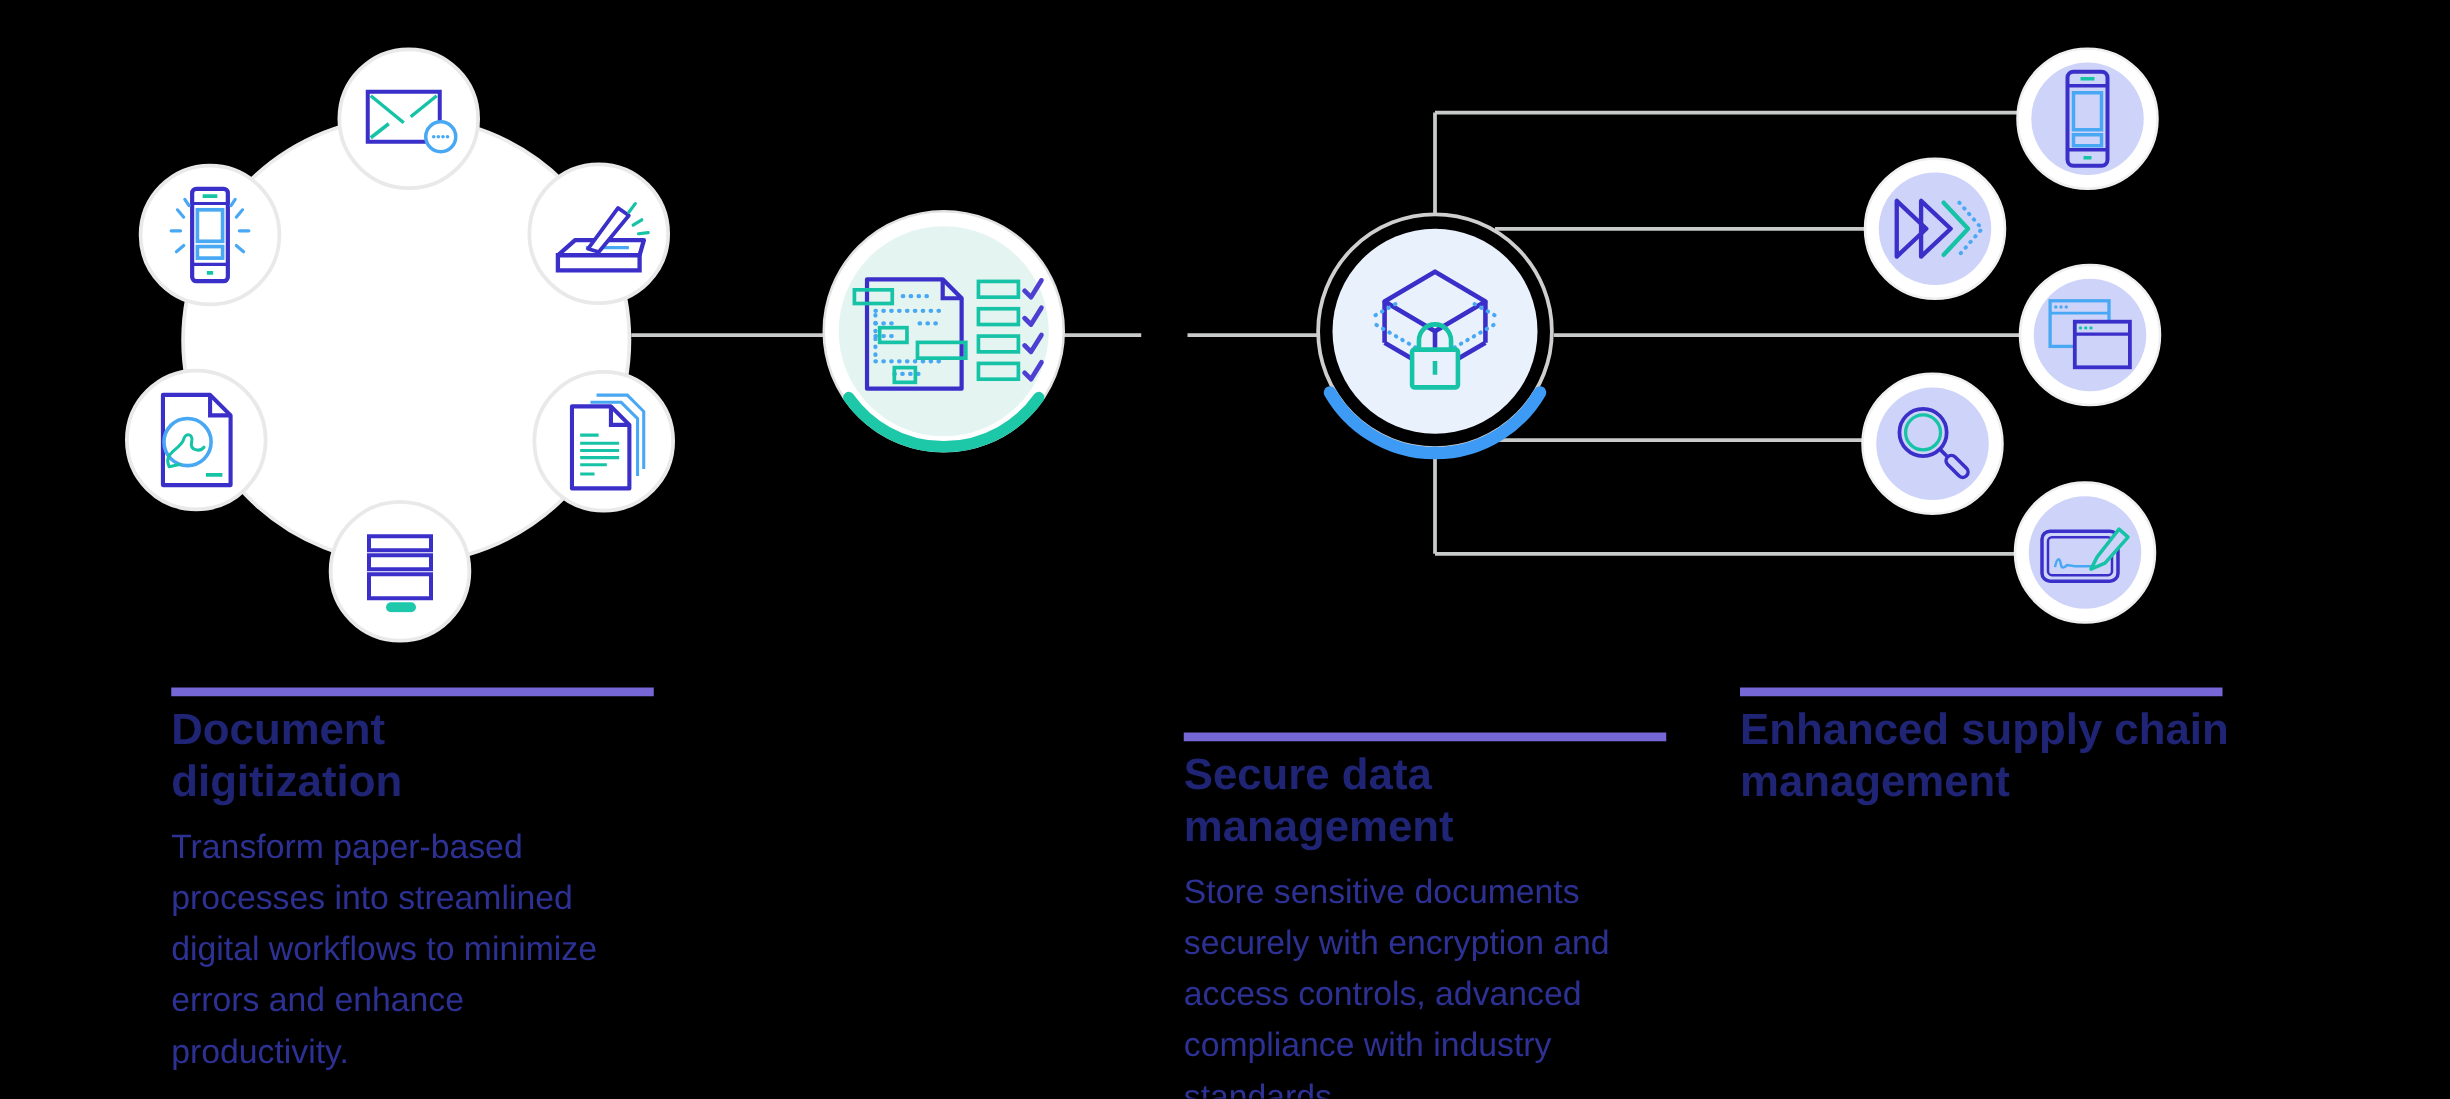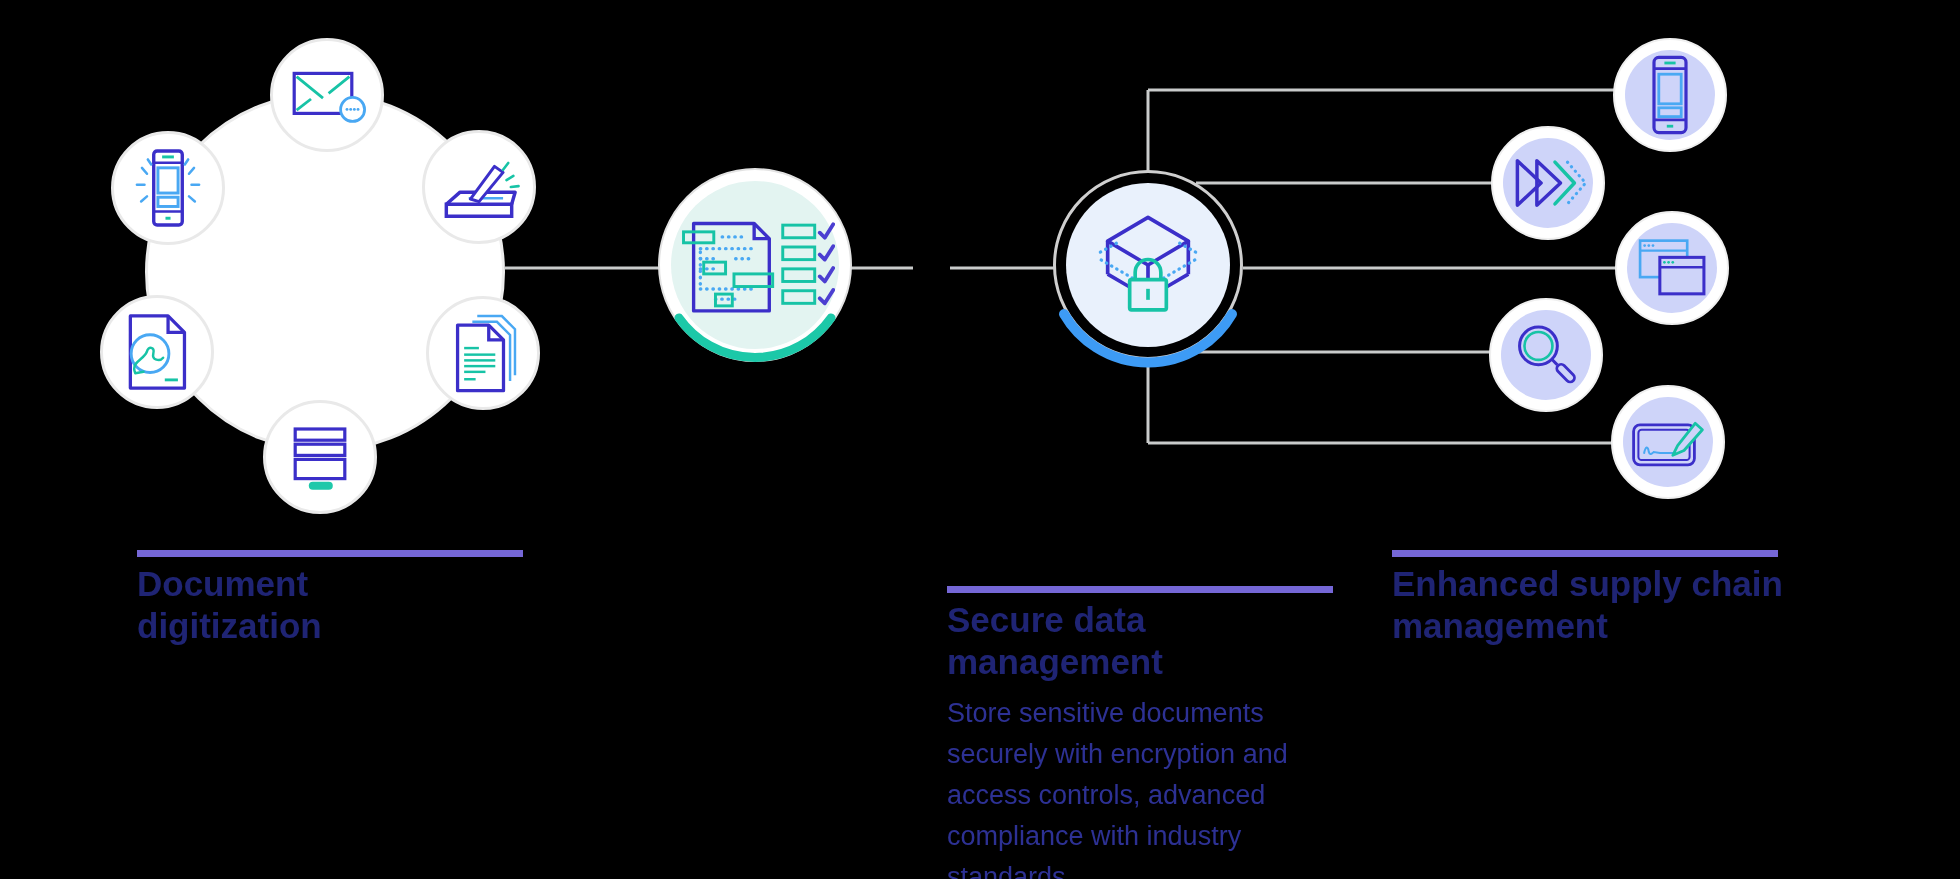--- a/index.html
+++ b/index.html
@@ -265,20 +265,25 @@
 
   <svg class="layer" width="1960" height="879">
     <path d="M 679 318 A 93 93 0 0 0 831 318" stroke="#1cc8a8" stroke-width="9" fill="none" stroke-linecap="round"></path>
     <path d="M 1064 314 A 97 97 0 0 0 1232 314" stroke="#3d9bf5" stroke-width="10" fill="none" stroke-linecap="round"></path>
   </svg>
 
   <div class="col col1">
     <div class="rule"></div>
     <h3>Document
 digitization</h3>
+    <p>Transform paper-based
+processes into streamlined
+digital workflows to minimize
+errors and enhance
+productivity.</p>
   </div>
   <div class="col col3">
     <div class="rule"></div>
     <h3>Secure data
 management</h3>
     <p>Store sensitive documents
 securely with encryption and
 access controls, advanced
 compliance with industry
 standards.</p>

